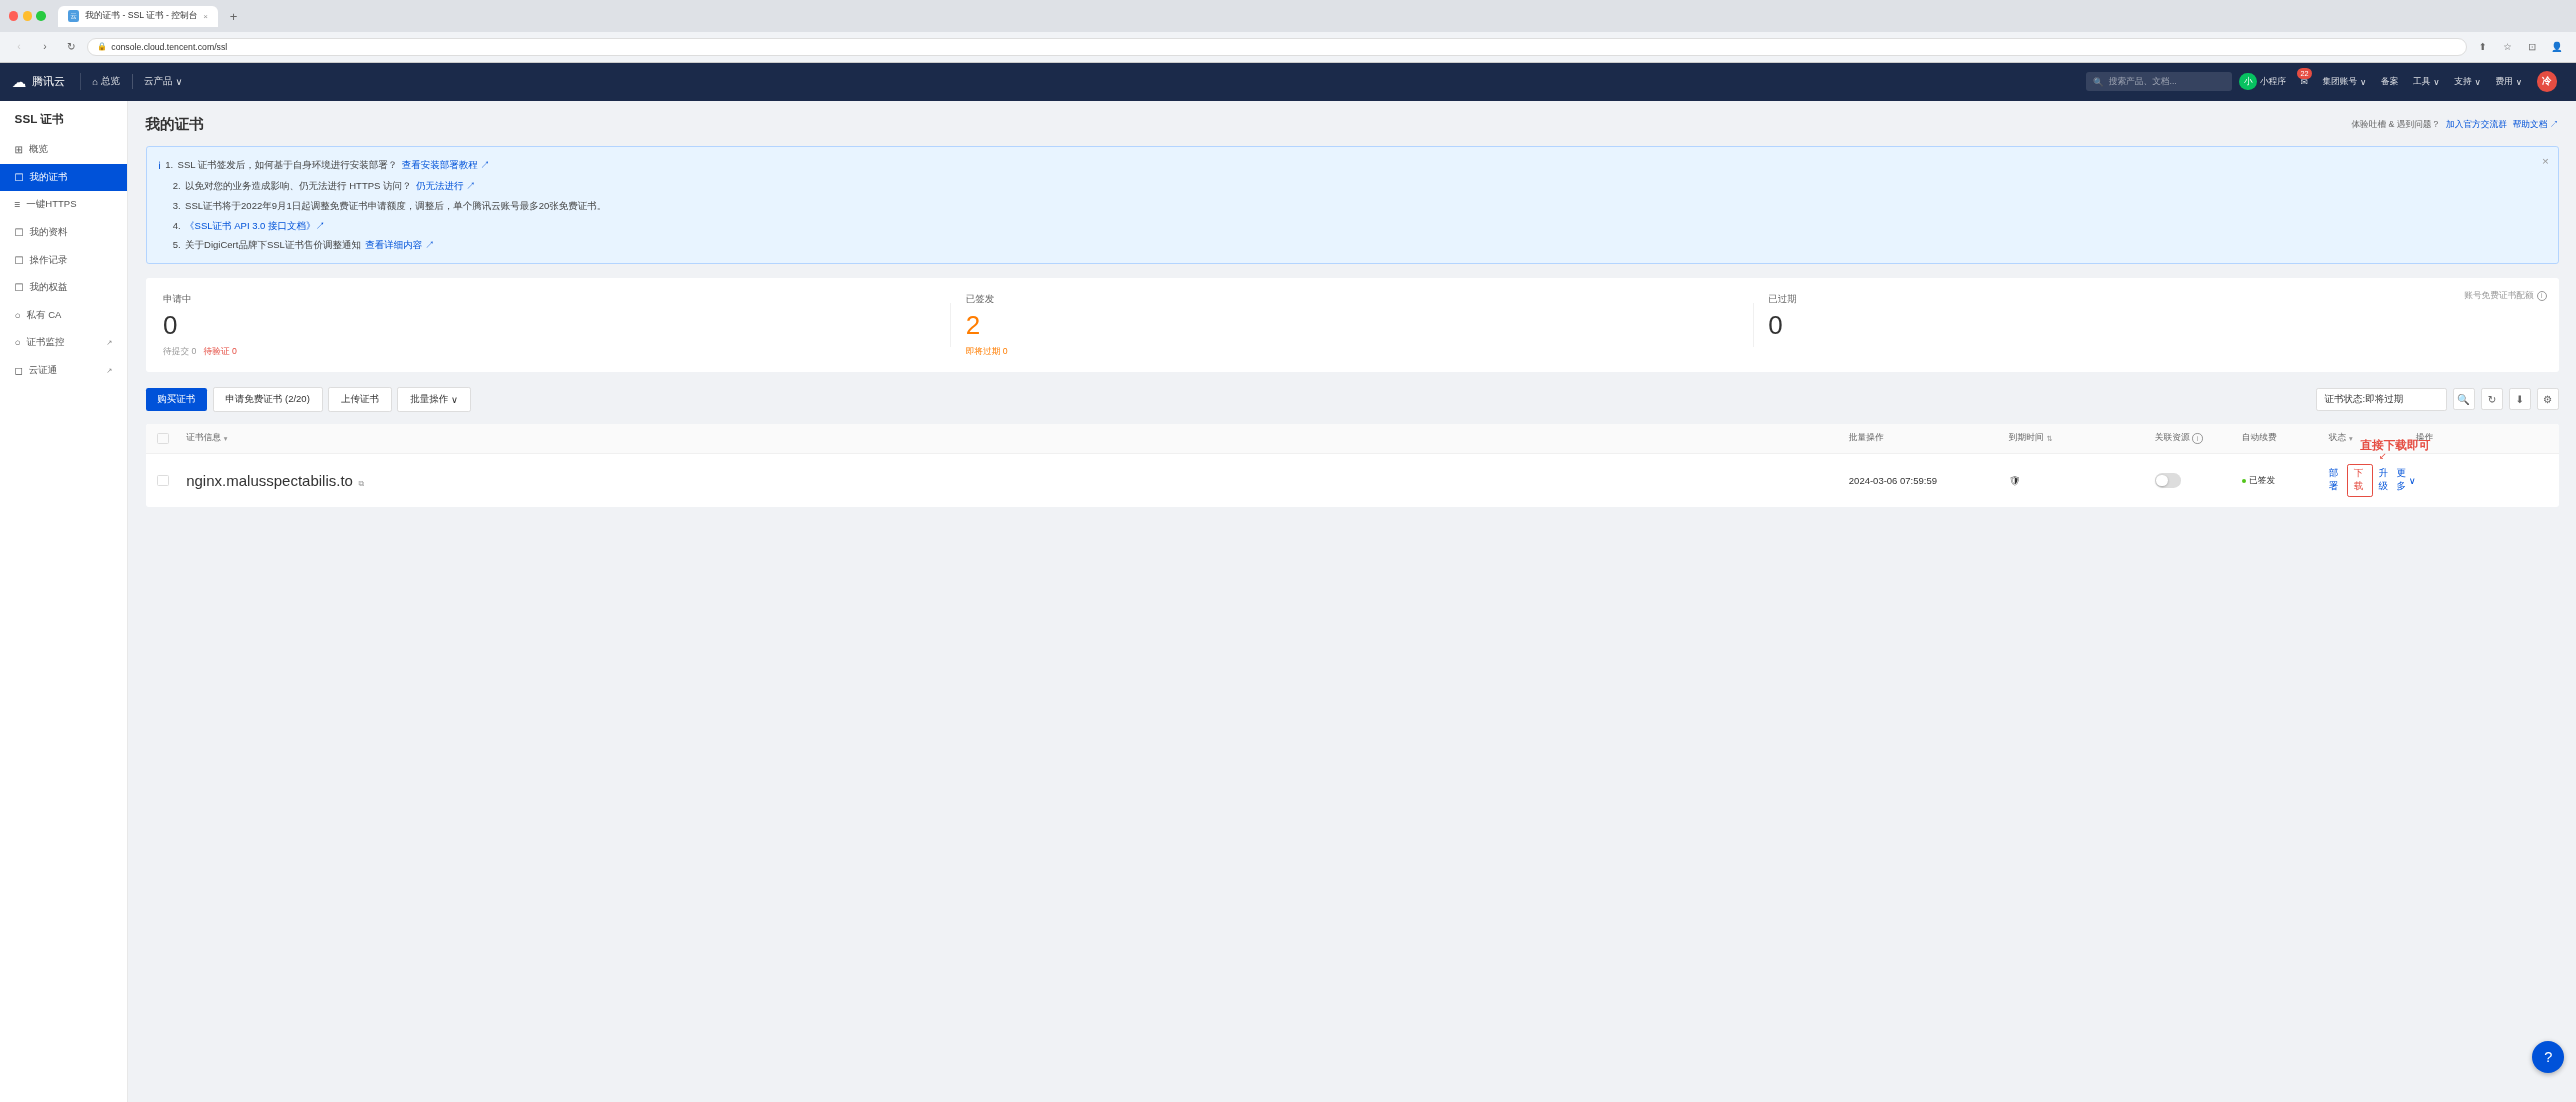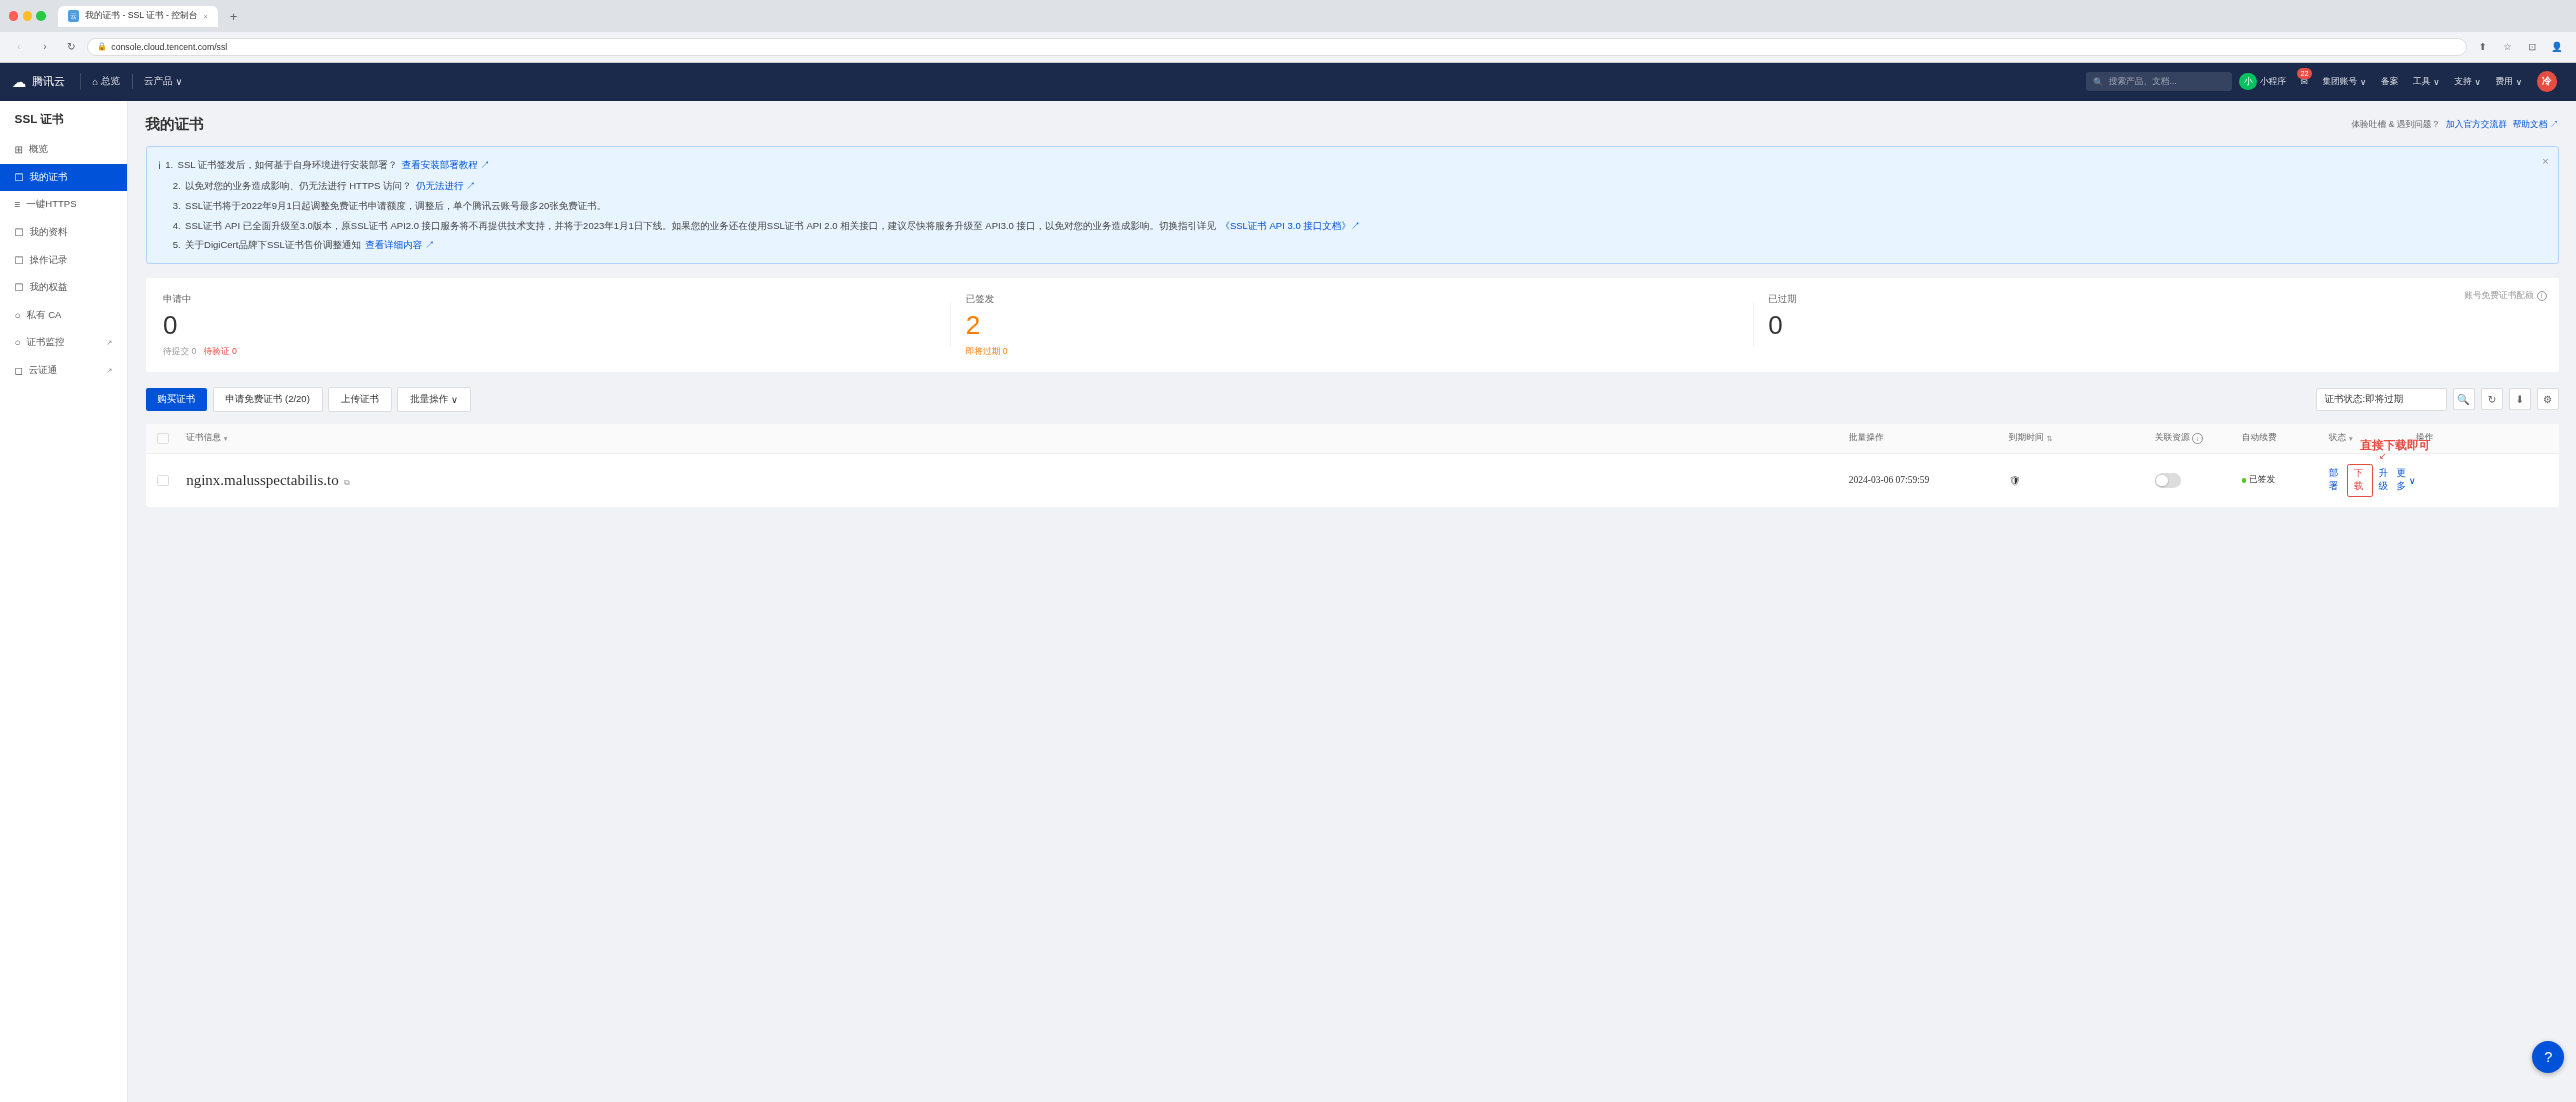--- a/index.html
+++ b/index.html
@@ -82,21 +82,21 @@
     
     .cert-toolbar { display: flex; align-items: center; gap: 5.8px; margin-bottom: 11.7px; }
     .btn-primary { background: #0052d9; color: white; border: none; border-radius: 2.2px; padding: 5.1px 11.7px; font-size: 9.5px; cursor: pointer; }
     .btn-default { background: white; color: #333; border: 0.7px solid #ddd; border-radius: 2.2px; padding: 5.1px 11.7px; font-size: 9.5px; cursor: pointer; }
     .btn-dropdown { display: flex; align-items: center; gap: 2.9px; }
     .toolbar-spacer { flex: 1; }
     .status-filter { display: flex; align-items: center; background: white; border: 0.7px solid #ddd; border-radius: 2.2px; padding: 4.4px 7.3px; font-size: 9.5px; color: #333; min-width: 131px; }
     .toolbar-icon-btn { width: 22px; height: 22px; display: flex; align-items: center; justify-content: center; border: 0.7px solid #ddd; border-radius: 2.2px; cursor: pointer; background: white; color: #666; font-size: 10.2px; }
 
     
-    .cert-table { background: white; border-radius: 2.9px; overflow: hidden; font-family: Liberation Serif, serif; }
+    .cert-table { background: white; border-radius: 2.9px; overflow: hidden; }
     .table-header { display: grid; grid-template-columns: 29px 1fr 160px 146px 87px 87px 87px 131px; align-items: center; padding: 8.7px 11.7px; background: #fafafa; border-bottom: 0.7px solid #f0f0f0; font-size: 8.7px; color: #666; font-weight: 500; }
     .table-row { display: grid; grid-template-columns: 29px 1fr 160px 146px 87px 87px 87px 131px; align-items: center; padding: 10.2px 11.7px; border-bottom: 0.7px solid #f5f5f5; font-size: 9.5px; }
     .table-row:last-child { border-bottom: none; }
     .checkbox { width: 11.7px; height: 11.7px; border: 0.7px solid #ddd; border-radius: 1.5px; cursor: pointer; }
     .cert-id { color: #0052d9; text-decoration: none; font-size: 8.7px; }
     .cert-note { color: #999; font-size: 8.7px; }
     .cert-validity { font-size: 8.7px; color: #666; }
     .domain-name { font-size: 15px; color: #333; }
     .copy-icon { color: #999; cursor: pointer; font-size: 8px; margin-left: 2.9px; }
     .status-badge { display: inline-flex; align-items: center; gap: 2.9px; font-size: 8.7px; }
@@ -269,21 +269,20 @@
         <span>2.</span>
         <span>以免对您的业务造成影响、仍无法进行 HTTPS 访问？</span>
         <a href="#">仍无法进行 ↗</a>
       </div>
       <div class="info-banner-item" style="padding-left:14.6px;">
         <span>3.</span>
         <span>SSL证书将于2022年9月1日起调整免费证书申请额度，调整后，单个腾讯云账号最多20张免费证书。</span>
       </div>
       <div class="info-banner-item" style="padding-left:14.6px;">
         <span>4.</span>
-        <span>SSL证书 API 已全面升级至3.0版本，原SSL证书 API2.0 接口服务将不再提供技术支持，并将于2023年1月1日下线。如果您的业务还在使用SSL证书 API 2.0 相关接口，建议尽快将服务升级至 API3.0 接口，以免对您的业务造成影响。切换指引详见</span>
         <a href="#">《SSL证书 API 3.0 接口文档》↗</a>
       </div>
       <div class="info-banner-item" style="padding-left:14.6px;">
         <span>5.</span>
         <span>关于DigiCert品牌下SSL证书售价调整通知</span>
         <a href="#">查看详细内容 ↗</a>
       </div>
     </div>
 
     <div class="stats-row">

